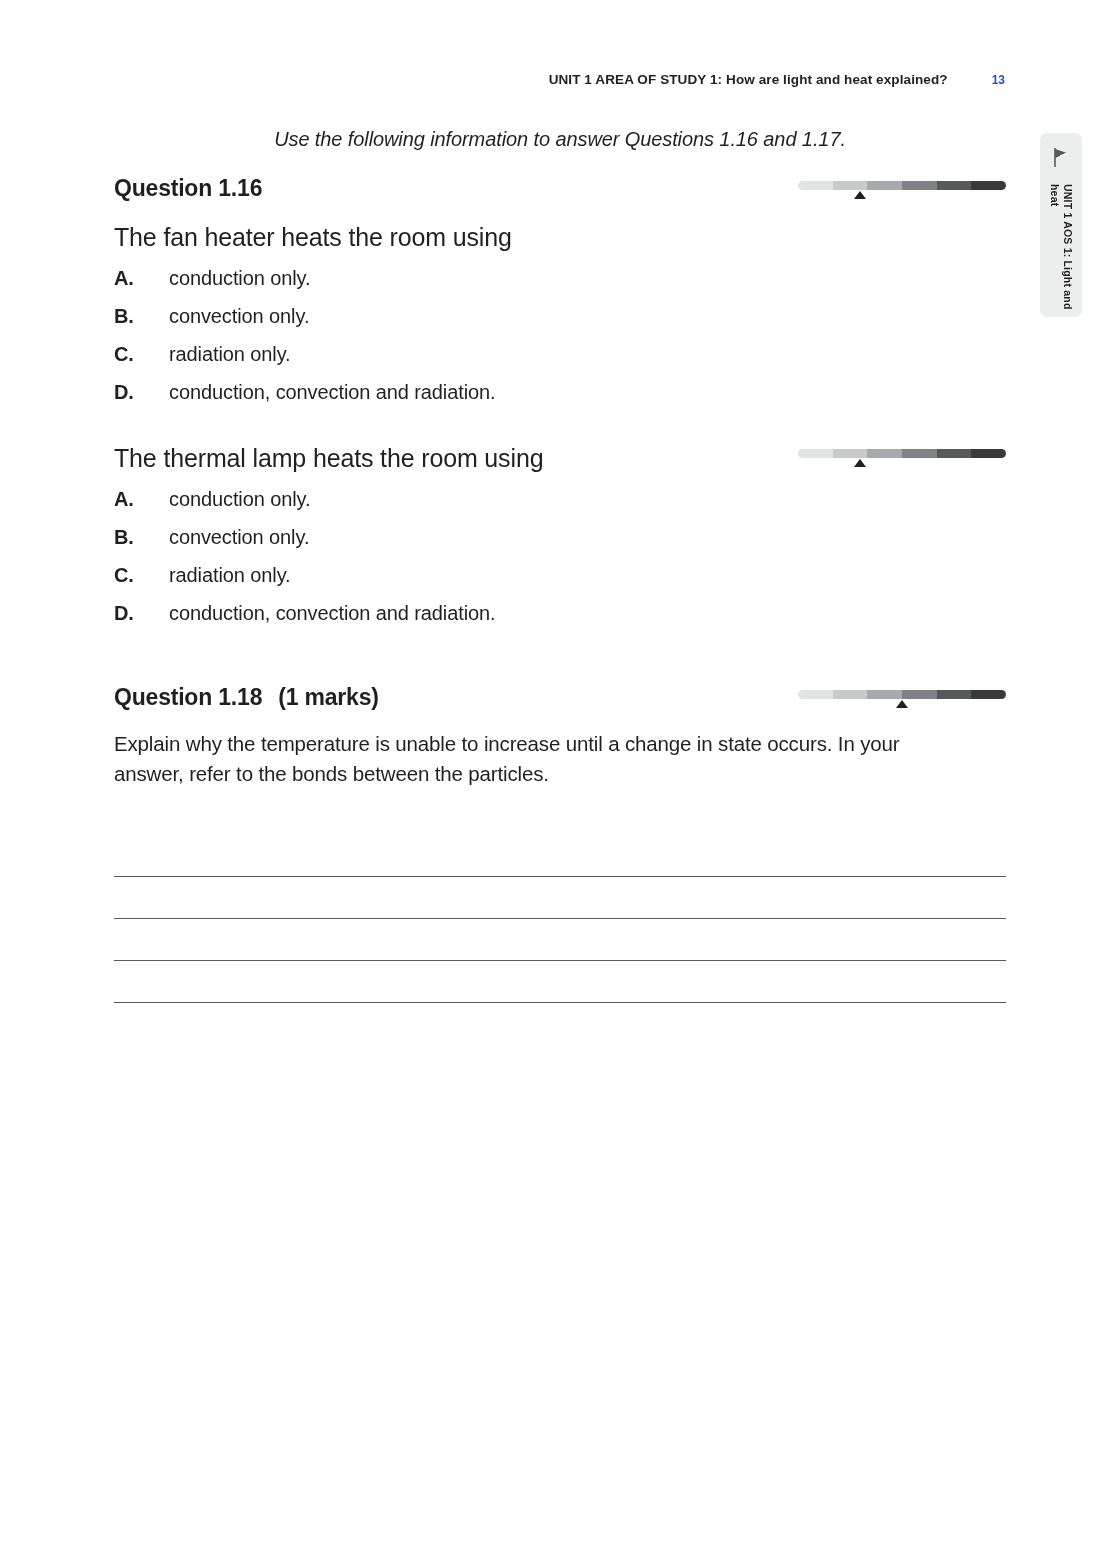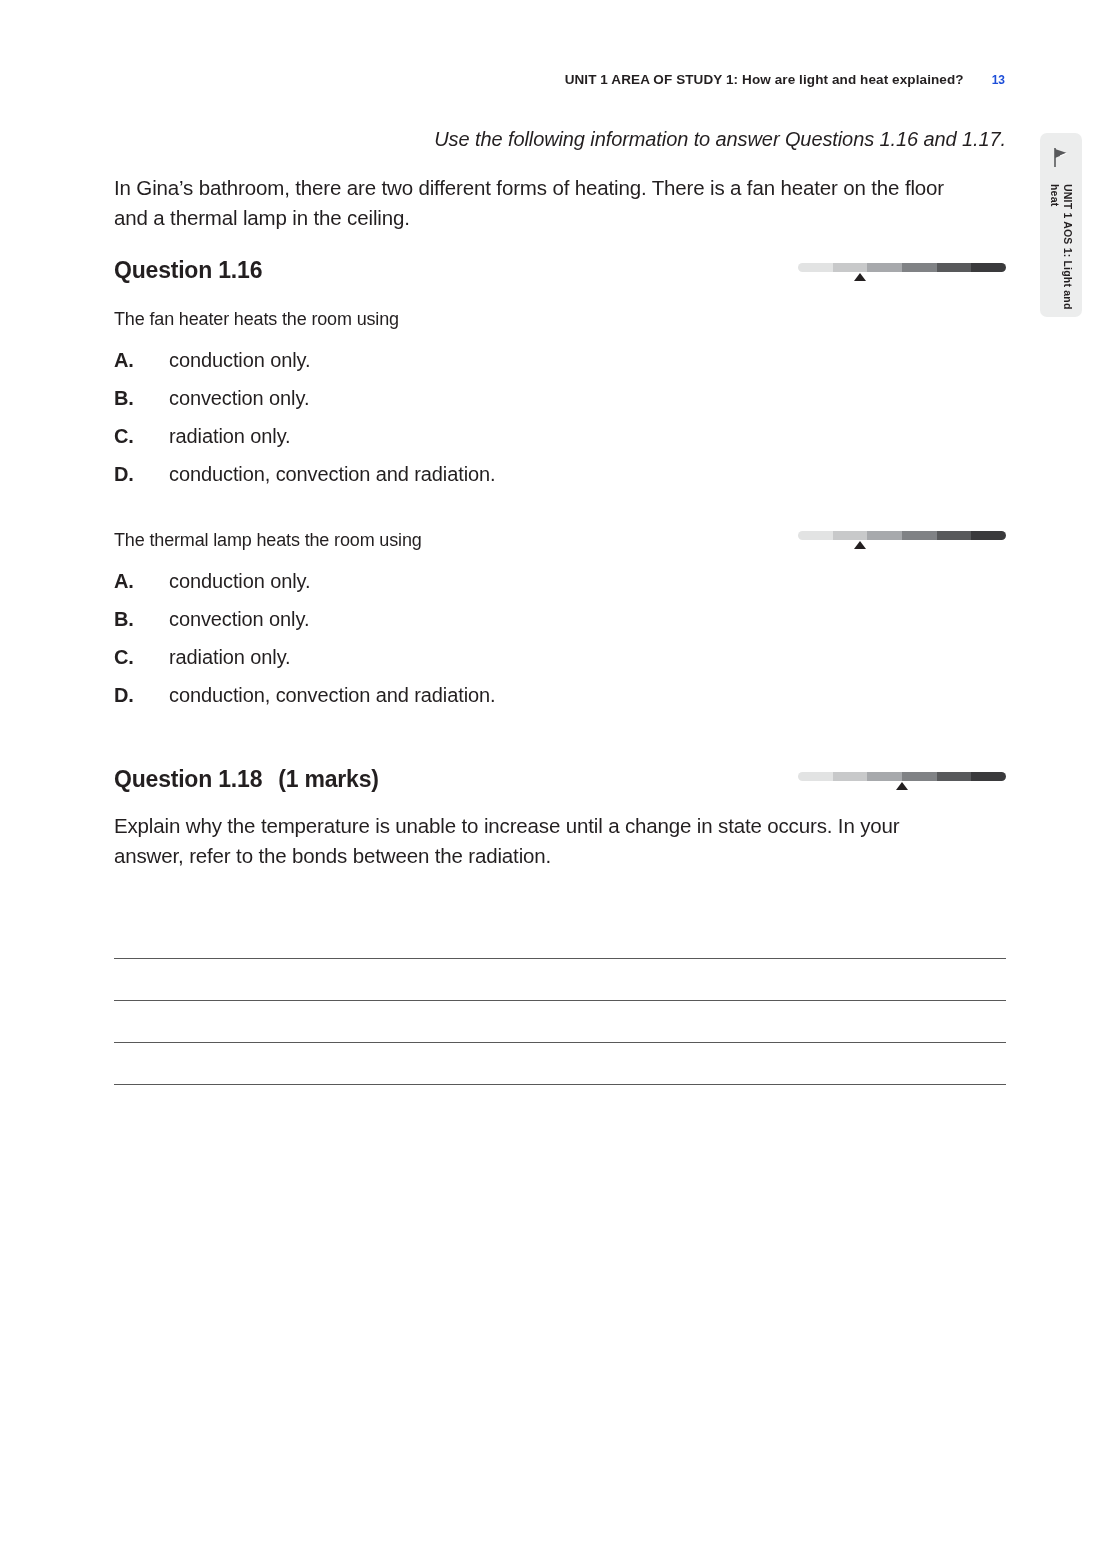--- a/index.html
+++ b/index.html
@@ -16,21 +16,21 @@
     overflow: hidden;
   }
 
   
   .running-head {
     position: absolute;
     top: 72px;
     right: 95px;
     display: flex;
     align-items: center;
-    gap: 28px;
+    gap: 44px;
   }
   .running-head .rh-text {
     font-size: 13.5px;
     font-weight: bold;
     letter-spacing: 0.1px;
     color: #231f20;
   }
   .running-head .rh-page {
     font-size: 12px;
     font-weight: bold;
@@ -71,21 +71,21 @@
 
   
   .content {
     position: absolute;
     left: 114px;
     top: 0;
     width: 892px;
   }
 
   .instruction {
-    text-align: right;
+    text-align: center;
     font-style: italic;
     font-size: 20px;
     color: #231f20;
     margin-top: 128px;
     letter-spacing: -0.1px;
   }
 
   .stem {
     margin-top: 22px;
     font-size: 20.5px;
@@ -131,21 +131,21 @@
     top: 1px;
     width: 0; height: 0;
     border-left: 6px solid transparent;
     border-right: 6px solid transparent;
     border-bottom: 8px solid #231f20;
     transform: translateX(-50%);
   }
 
   .q-text {
     margin-top: 20px;
-    font-size: 18px;
+    font-size: 25px;
     line-height: 30px;
     letter-spacing: -0.15px;
     color: #231f20;
   }
 
   .options { margin-top: 13px; }
   .option {
     display: flex;
     font-size: 20px;
     line-height: 26px;
@@ -191,21 +191,20 @@
     </svg>
   </span>
   <span class="tab-label">UNIT 1 AOS 1:
 Light and heat</span>
 </div>
 
 <div class="content">
 
   <div class="instruction">Use the following information to answer Questions 1.16 and 1.17.</div>
 
-  <div class="stem">In Gina’s bathroom, there are two different forms of heating. There is a fan heater on the floor and a thermal lamp in the ceiling.</div>
 
   <div class="q-block" style="margin-top:24px;">
     <div class="meter">
       <div class="bar">
         <span class="seg" style="background:#e2e3e3"></span>
         <span class="seg" style="background:#c8c9ca"></span>
         <span class="seg" style="background:#a7a9ac"></span>
         <span class="seg" style="background:#808285"></span>
         <span class="seg" style="background:#58595b"></span>
         <span class="seg" style="background:#3a3a3c"></span>
@@ -285,21 +284,21 @@
         <span class="seg" style="background:#3a3a3c"></span>
       </div>
       <div class="pointer">
           <i style="left:50%"></i>
         </div>
     </div>
     <div class="q-head">
       <span>Question 1.18</span>
       <span class="marks">(1 marks)</span>
     </div>
-    <div class="para">Explain why the temperature is unable to increase until a change in state occurs. In your answer, refer to the bonds between the radiation.</div>
+    <div class="para">Explain why the temperature is unable to increase until a change in state occurs. In your answer, refer to the bonds between the particles.</div>
 
     <div class="answer-lines">
       <div class="line"></div>
       <div class="line"></div>
       <div class="line"></div>
       <div class="line"></div>
     </div>
   </div>
 
 </div>

